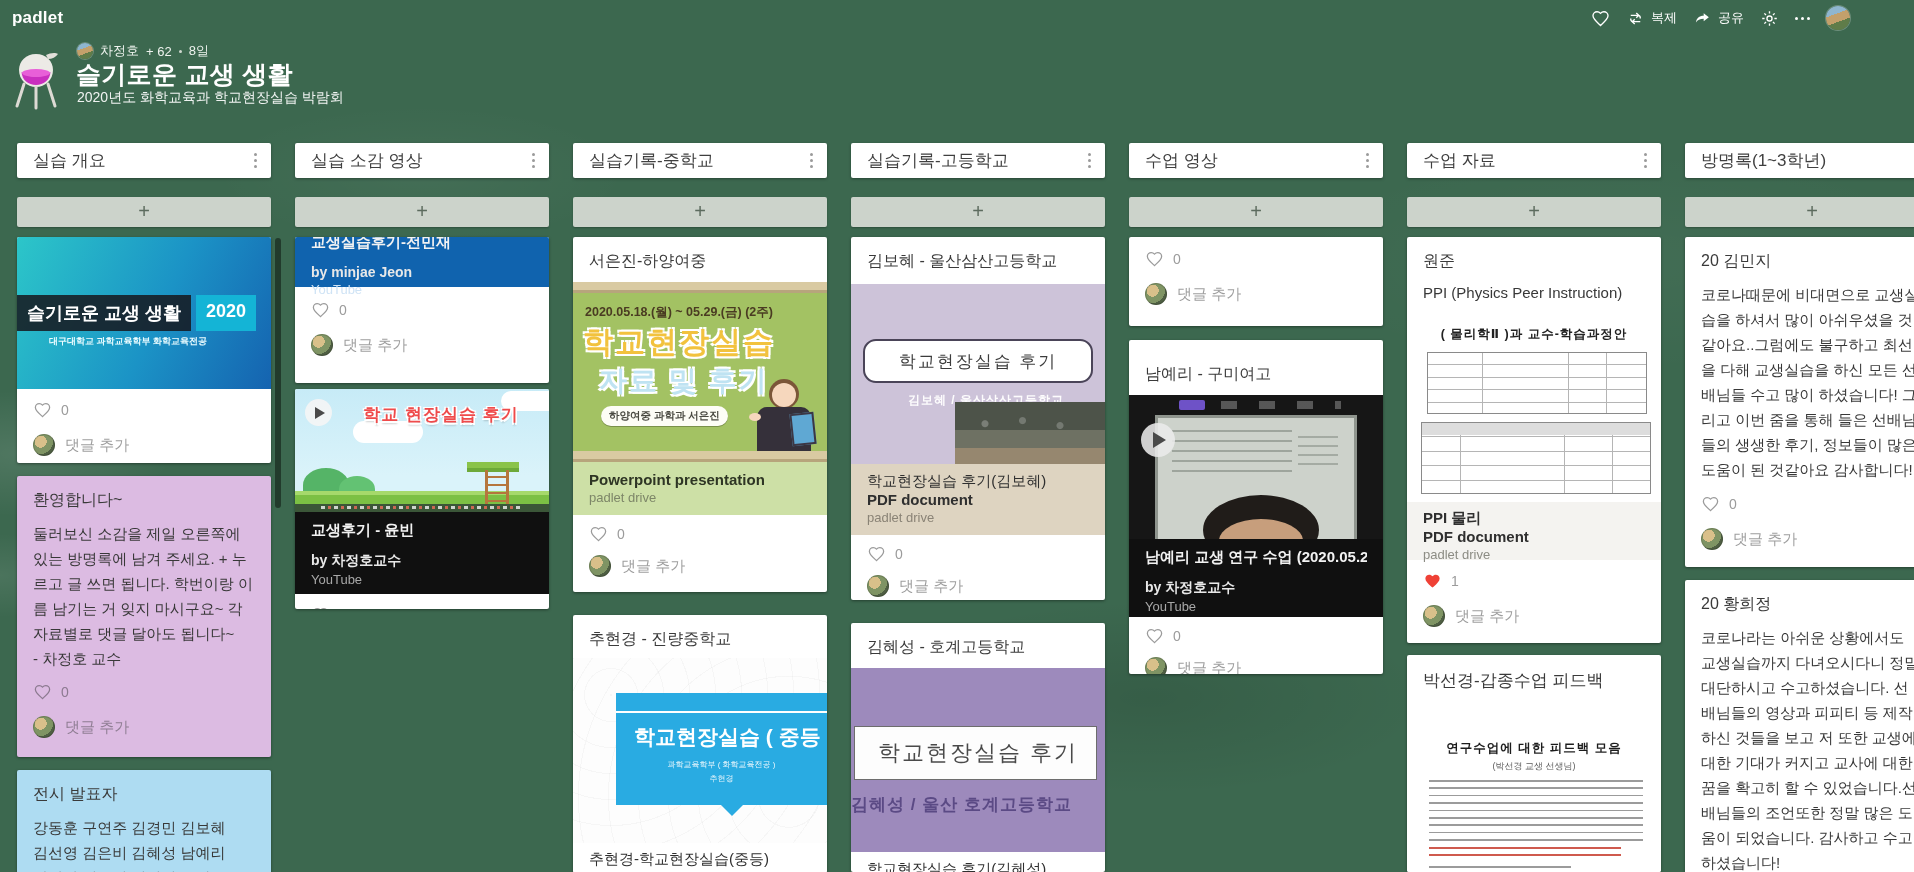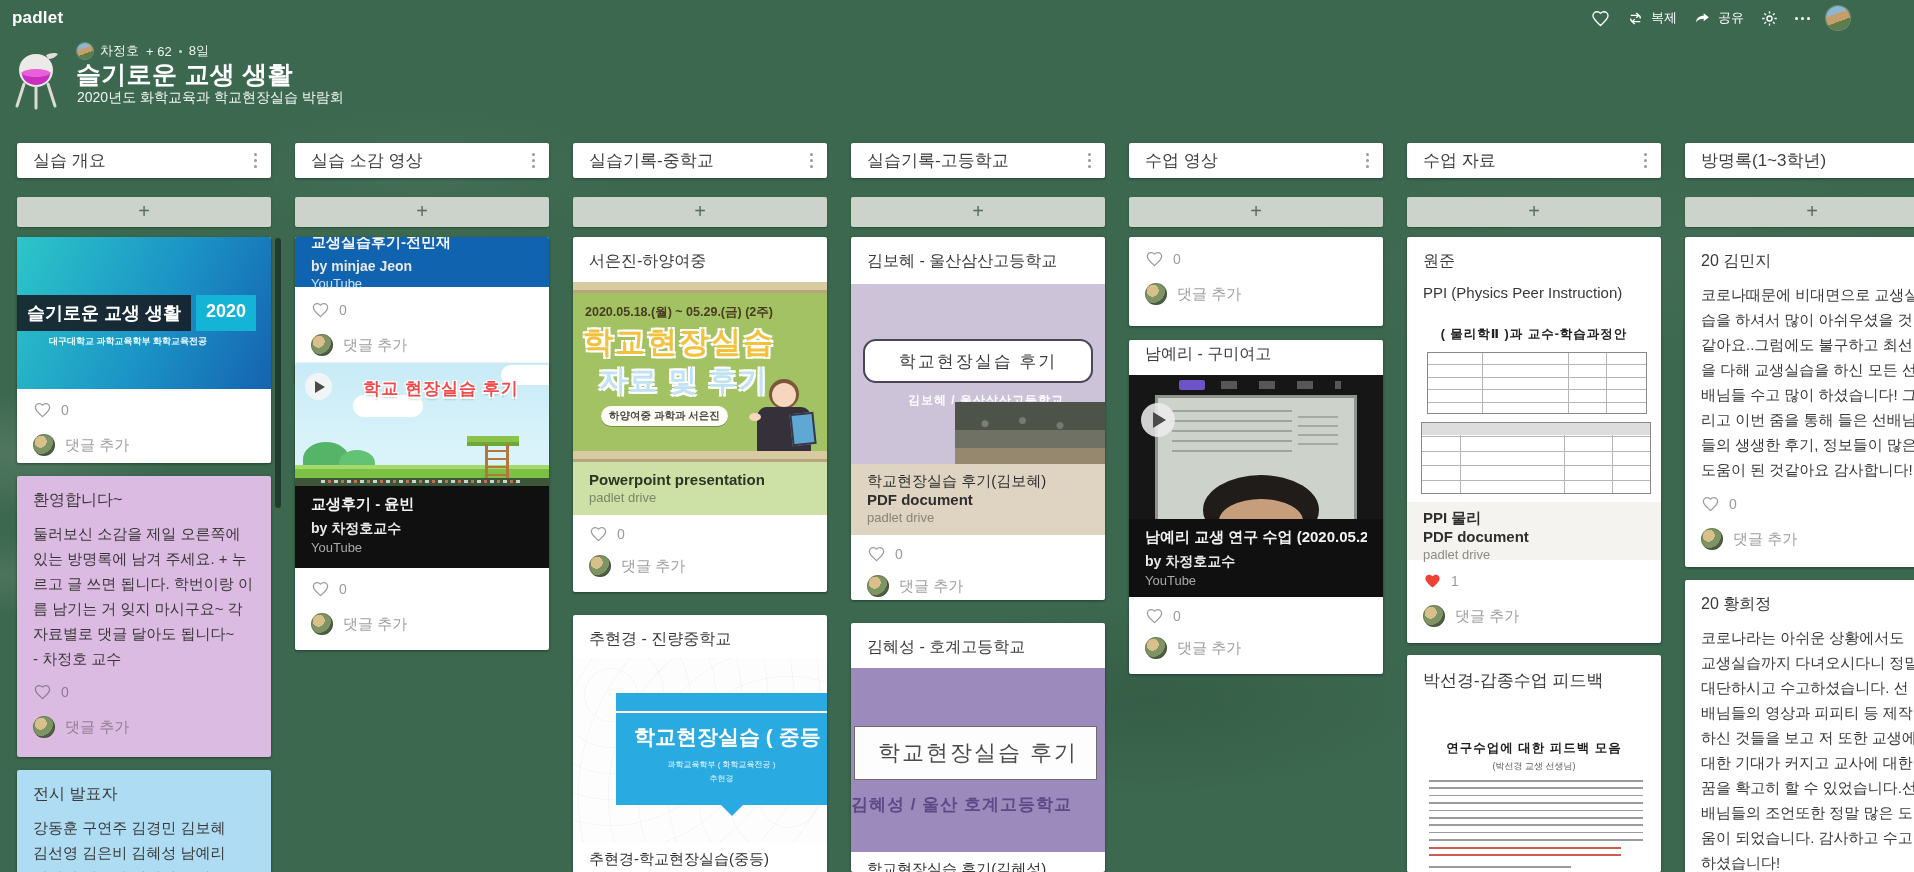--- a/index.html
+++ b/index.html
@@ -50,21 +50,21 @@
   .mini-avatar { width:22px; height:22px; border-radius:50%; flex:0 0 auto;
     background:radial-gradient(circle at 35% 35%, #d9c08a 0 30%, #7f9464 30% 60%, #4f5f43 60%); box-shadow:inset 0 0 0 1px rgba(0,0,0,.15); }
   .comment-label { font-size:15px; color:#9e9e9e; }
   
   .cap { padding:9px 16px; }
   .cap .t { font-size:15px; color:#2f2f2f; }
   .cap .b { font-weight:700; }
   .cap .s { font-size:13px; color:#8c8c84; margin-top:2px; }
   .cap-dark { background:#101010; }
   .cap-dark .t { color:#f2f2f2; font-weight:700; }
-  .cap-dark .by { color:#e8e8e8; font-size:14px; font-weight:700; margin-top:6px; }
+  .cap-dark .by { color:#e8e8e8; font-size:14px; font-weight:700; margin-top:12px; }
   .cap-dark .s { color:#a8a8a8; }
   .play { position:absolute; border-radius:50%; background:rgba(245,245,245,.9); display:flex; align-items:center; justify-content:center; }
   .play i { display:block; width:0; height:0; border-style:solid; border-color:transparent transparent transparent #4a4a4a; margin-left:3px; }
   .scrollbar { left:275px; top:238px; width:6px; height:270px; border-radius:3px; background:rgba(12,22,16,.55); }
 </style>
 </head>
 <body>
 
 <div class="abs logo">padlet</div>
 <div class="abs topbar-actions">
@@ -237,21 +237,21 @@
         </svg>
         <span class="heart-count">0</span>
       </div>
     <div class="comment-row">
         <div class="mini-avatar"></div>
         <span class="comment-label">댓글 추가</span>
       </div>
   </div>
 </div>
 
-<div class="card" style="left:295px;top:363px;height:287px">
+<div class="card" style="left:295px;top:389px;height:220px">
   <div style="position:relative;height:123px;background:linear-gradient(#c7ebf7,#daf3fa 70%);overflow:hidden">
     <div style="position:absolute;left:58px;top:32px;width:70px;height:22px;border-radius:12px;background:#fff"></div>
     <div style="position:absolute;right:-12px;top:2px;width:60px;height:20px;border-radius:12px;background:#fff"></div>
     <div style="position:absolute;left:38px;top:14px;width:216px;text-align:center;color:#ef4b4b;font-weight:700;font-size:17px;letter-spacing:1px;text-shadow:-1.5px -1.5px 0 #fff,1.5px -1.5px 0 #fff,-1.5px 1.5px 0 #fff,1.5px 1.5px 0 #fff,0 3px 2px rgba(0,0,0,.2);white-space:nowrap">학교 현장실습 후기</div>
     <div style="position:absolute;left:8px;bottom:10px;width:46px;height:34px;border-radius:50% 50% 0 0;background:#55b467"></div>
     <div style="position:absolute;left:44px;bottom:10px;width:36px;height:26px;border-radius:50% 50% 0 0;background:#63c273"></div>
     <div style="position:absolute;left:0;bottom:8px;width:100%;height:13px;background:linear-gradient(#a6d96b 0 4px,#7cc044 4px)"></div>
     <div style="position:absolute;right:30px;bottom:40px;width:52px;height:10px;background:linear-gradient(#8ac34a 0 6px,#6da939 6px)"></div>
     <div style="position:absolute;right:40px;bottom:8px;width:24px;height:34px;border-left:3px solid #b5763d;border-right:3px solid #b5763d;background:repeating-linear-gradient(180deg,transparent 0 6px,#b5763d 6px 8px)"></div>
     <div style="position:absolute;left:0;bottom:0;width:100%;height:8px;background:rgba(36,64,28,.88)">
@@ -383,21 +383,21 @@
         <span class="heart-count">0</span>
       </div>
     <div class="comment-row">
         <div class="mini-avatar"></div>
         <span class="comment-label">댓글 추가</span>
       </div>
   </div>
 </div>
 
 <div class="card" style="left:1129px;top:340px;height:334px">
-  <div class="card-title" style="padding-top:4px">남예리 - 구미여고</div>
+  <div class="card-title" style="padding-top:24px">남예리 - 구미여고</div>
   <div style="position:relative;height:144px;margin-top:6px;background:#161616;overflow:hidden">
     <div style="position:absolute;left:50px;top:5px;width:26px;height:10px;border-radius:2px;background:#6e52c7"></div>
     <div style="position:absolute;left:92px;top:6px;width:120px;height:8px;background:repeating-linear-gradient(90deg,rgba(255,255,255,.28) 0 16px,transparent 16px 38px)"></div>
     <div style="position:absolute;left:26px;top:20px;right:26px;bottom:0;background:#cdd2cb;border:3px solid #8f958e;border-bottom:none">
       <div style="position:absolute;left:14px;top:12px;width:120px;height:44px;background:repeating-linear-gradient(180deg,rgba(70,80,70,.35) 0 2px,transparent 2px 10px)"></div>
       <div style="position:absolute;right:16px;top:18px;width:40px;height:30px;background:repeating-linear-gradient(180deg,rgba(70,80,70,.3) 0 2px,transparent 2px 9px)"></div>
     </div>
     <div style="position:absolute;left:74px;bottom:-26px;width:116px;height:70px;border-radius:50%;background:#201c19"></div>
     <div style="position:absolute;left:90px;bottom:-24px;width:84px;height:44px;border-radius:50%;background:#c79e7c"></div>
     <div class="play" style="left:12px;top:28px;width:34px;height:34px;background:rgba(235,235,235,.88)">

